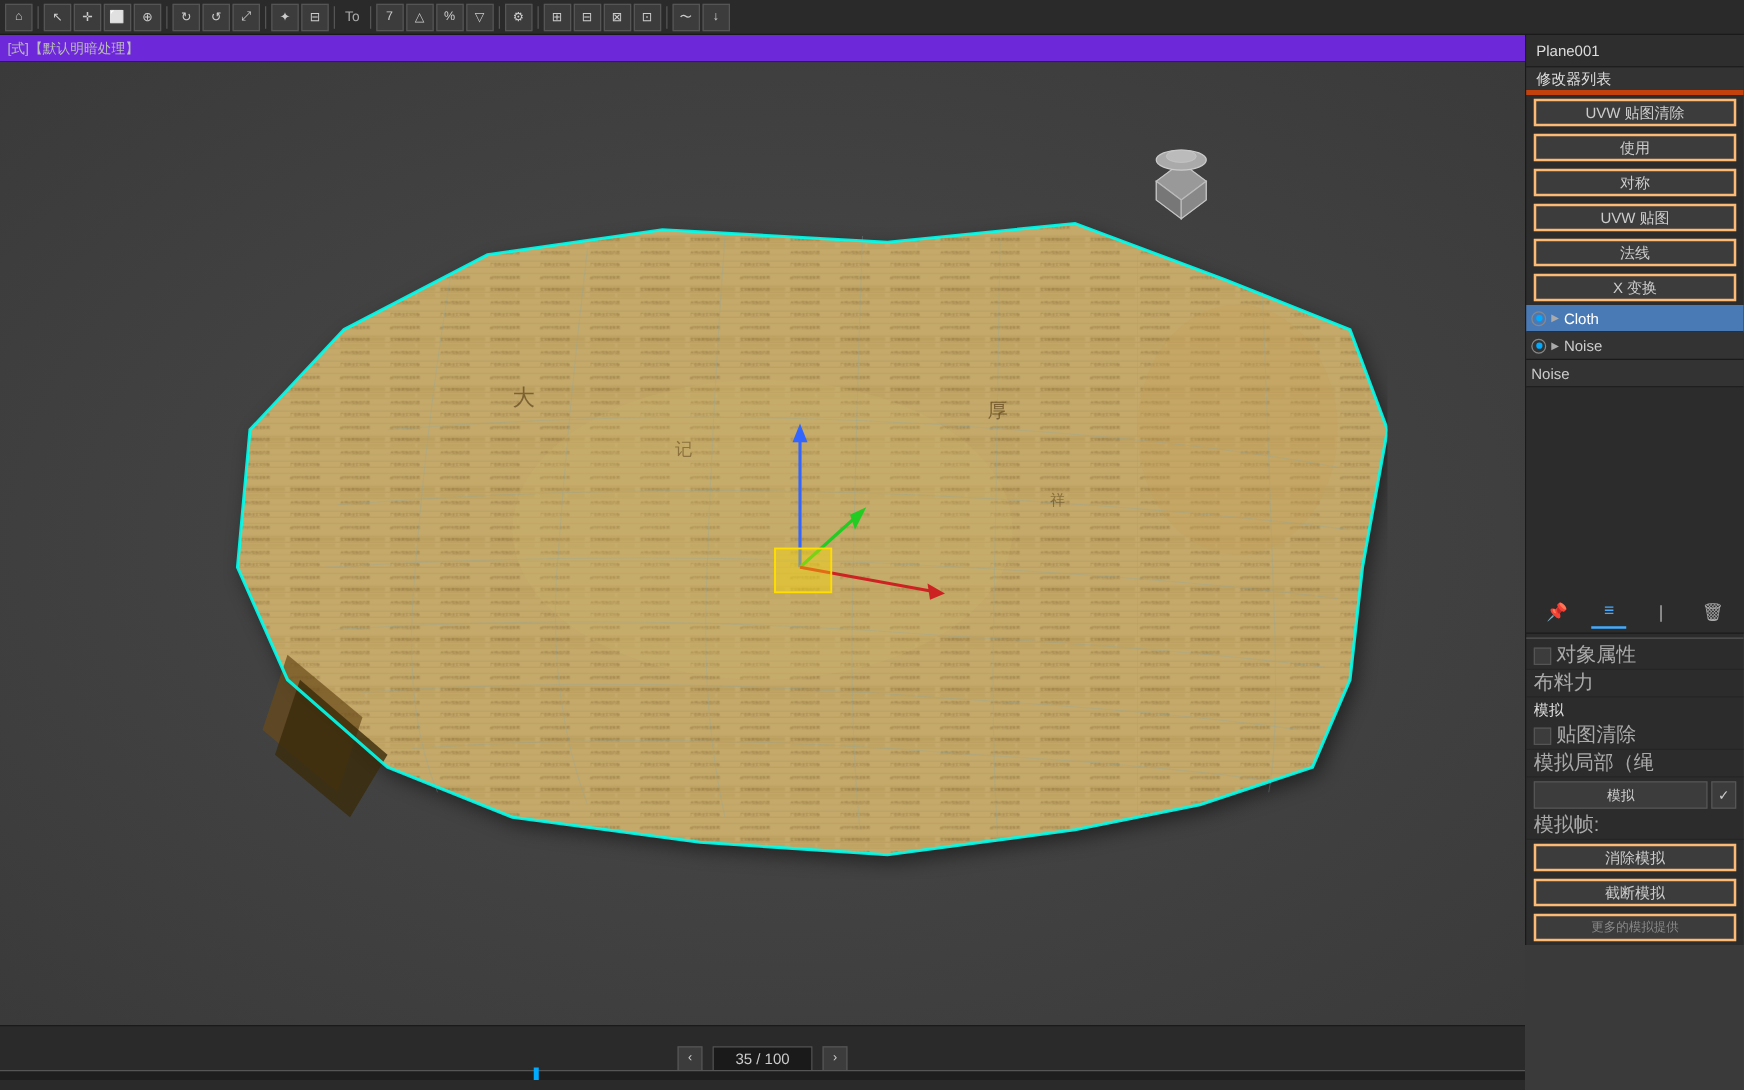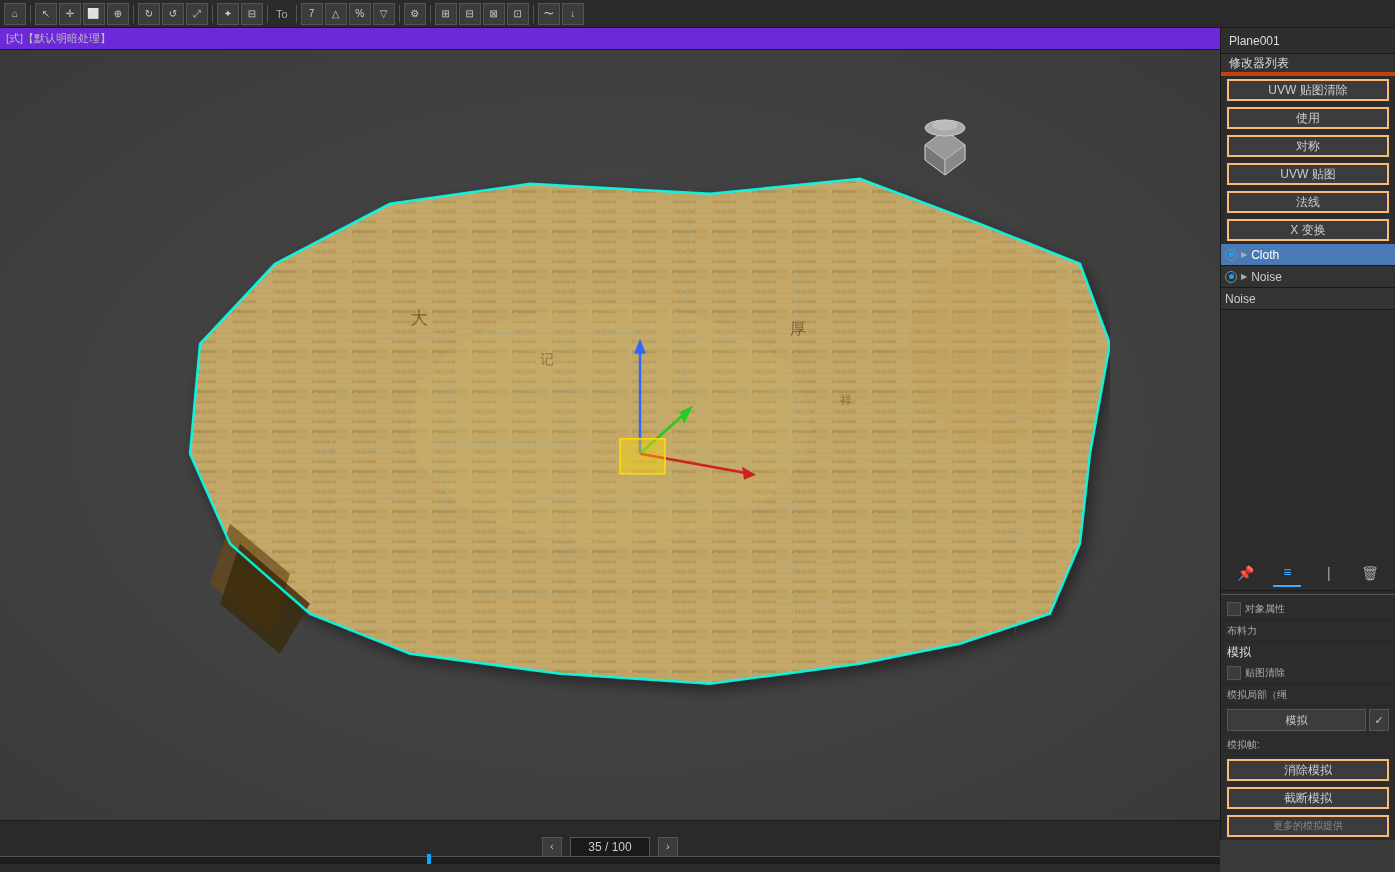--- a/index.html
+++ b/index.html
@@ -160,21 +160,21 @@
       height: 10px;
       background: #00aaff;
     }
 
     
     #right-panel {
       position: absolute;
       top: 0;
       right: 0;
       width: 175px;
-      height: 840px;
+      height: 756px;
       background: #2c2c2c;
       border-left: 1px solid #1a1a1a;
       display: flex;
       flex-direction: column;
     }
 
     
     #rp-toolbar {
       height: 28px;
       background: #2a2a2a;
@@ -318,21 +318,21 @@
     
     .rp-prop-row {
       display: flex;
       align-items: center;
       height: 22px;
       padding: 0 6px;
       gap: 4px;
       border-bottom: 1px solid #252525;
     }
     .rp-prop-label {
-      font-size: 10px;
+      font-size: 16px;
       color: #aaa;
       flex: 1;
     }
     .rp-prop-checkbox {
       width: 14px;
       height: 14px;
       border: 1px solid #555;
       background: #3c3c3c;
     }
     .rp-section-label {

